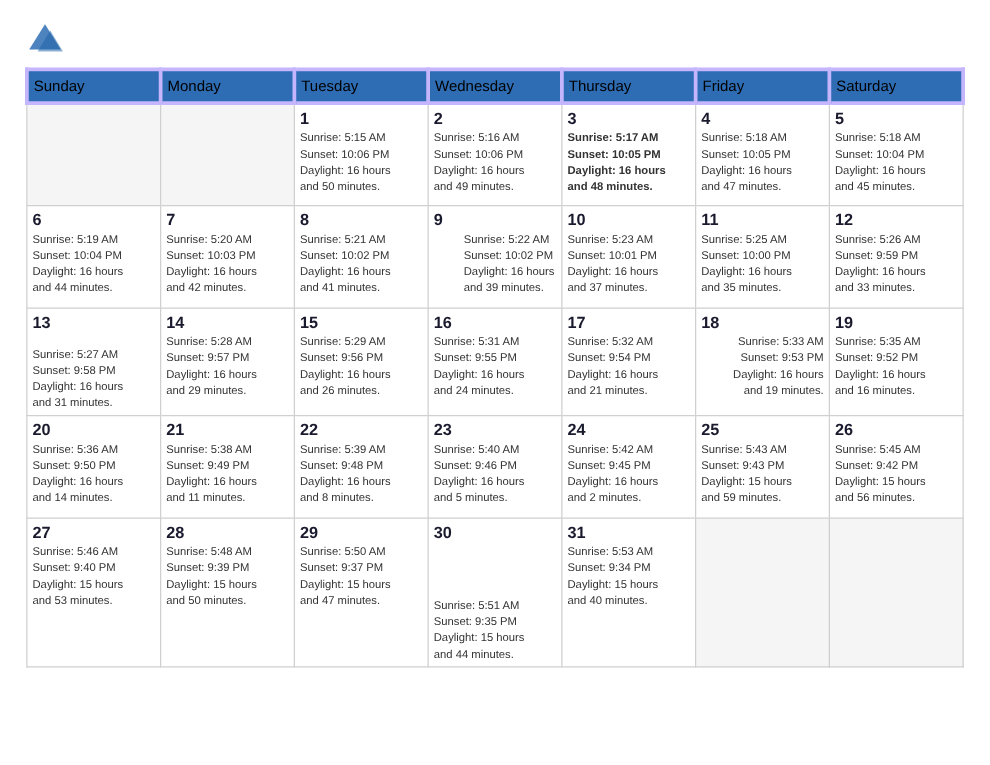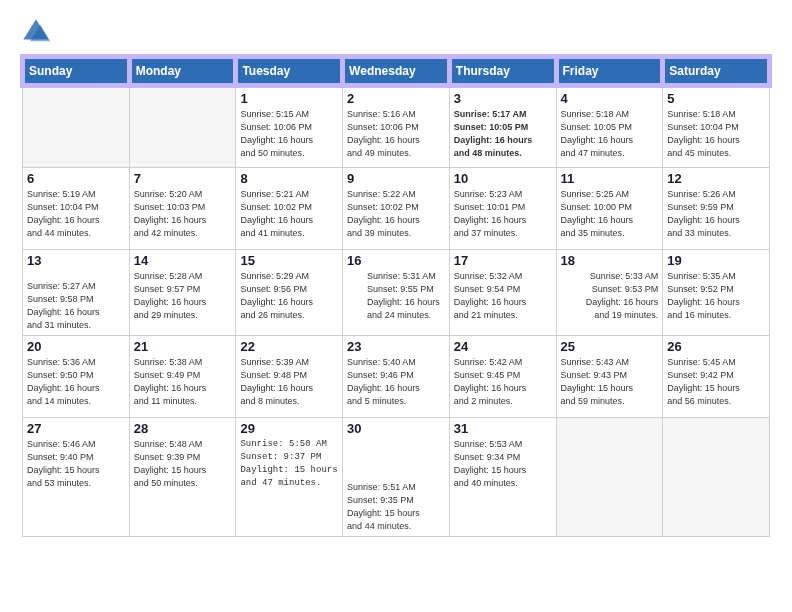--- a/index.html
+++ b/index.html
@@ -58,26 +58,26 @@
       font-size: 14px;
       color: #333;
     }
     table {
       width: 100%;
       border-collapse: collapse;
       table-layout: fixed;
     }
     thead tr th {
       background: #2e6db4;
-      color: #ffffff;
+      color: #000000;
       font-size: 12px;
-      font-weight: bold;
+      font-weight: normal;
       padding: 5px 4px;
       text-align: left;
-      border: 5px solid #c4b5fd;
+      border: 3px solid #c4b5fd;
     }
     tbody tr td {
       vertical-align: top;
       border: 1px solid #d0d0d0;
       padding: 3px 4px;
       font-size: 9.5px;
       color: #222;
       height: 82px;
     }
     tbody tr td.empty {
@@ -186,21 +186,21 @@
           </td>
           <td>
             <span class="day-num">8</span>
             <div class="day-info" style="white-space: pre-line;">Sunrise: 5:21 AM
 Sunset: 10:02 PM
 Daylight: 16 hours
 and 41 minutes.</div>
           </td>
           <td>
             <span class="day-num">9</span>
-            <div class="day-info" style="white-space: pre-line;">Sunrise: 5:22 AM
+            <div class="day-info" style="white-space: pre-line; margin-left: 24px;">Sunrise: 5:22 AM
 Sunset: 10:02 PM
 Daylight: 16 hours
 and 39 minutes.</div>
           </td>
           <td>
             <span class="day-num">10</span>
             <div class="day-info" style="white-space: pre-line;">Sunrise: 5:23 AM
 Sunset: 10:01 PM
 Daylight: 16 hours
 and 37 minutes.</div>
@@ -237,21 +237,21 @@
           </td>
           <td>
             <span class="day-num">15</span>
             <div class="day-info" style="white-space: pre-line;">Sunrise: 5:29 AM
 Sunset: 9:56 PM
 Daylight: 16 hours
 and 26 minutes.</div>
           </td>
           <td>
             <span class="day-num">16</span>
-            <div class="day-info" style="white-space: pre-line; margin-left: 20px;">Sunrise: 5:31 AM
+            <div class="day-info" style="white-space: pre-line;">Sunrise: 5:31 AM
 Sunset: 9:55 PM
 Daylight: 16 hours
 and 24 minutes.</div>
           </td>
           <td>
             <span class="day-num">17</span>
             <div class="day-info" style="white-space: pre-line;">Sunrise: 5:32 AM
 Sunset: 9:54 PM
 Daylight: 16 hours
 and 21 minutes.</div>
@@ -332,21 +332,21 @@
           </td>
           <td>
             <span class="day-num">28</span>
             <div class="day-info" style="white-space: pre-line;">Sunrise: 5:48 AM
 Sunset: 9:39 PM
 Daylight: 15 hours
 and 50 minutes.</div>
           </td>
           <td>
             <span class="day-num">29</span>
-            <div class="day-info" style="white-space: pre-line; font-family: Liberation Mono, monospace;">Sunrise: 5:50 AM
+            <div class="day-info" style="white-space: pre-line;">Sunrise: 5:50 AM
 Sunset: 9:37 PM
 Daylight: 15 hours
 and 47 minutes.</div>
           </td>
           <td>
             <span class="day-num">30</span>
             <div class="day-info" style="white-space: pre-line; margin-top: 45px;">Sunrise: 5:51 AM
 Sunset: 9:35 PM
 Daylight: 15 hours
 and 44 minutes.</div>

